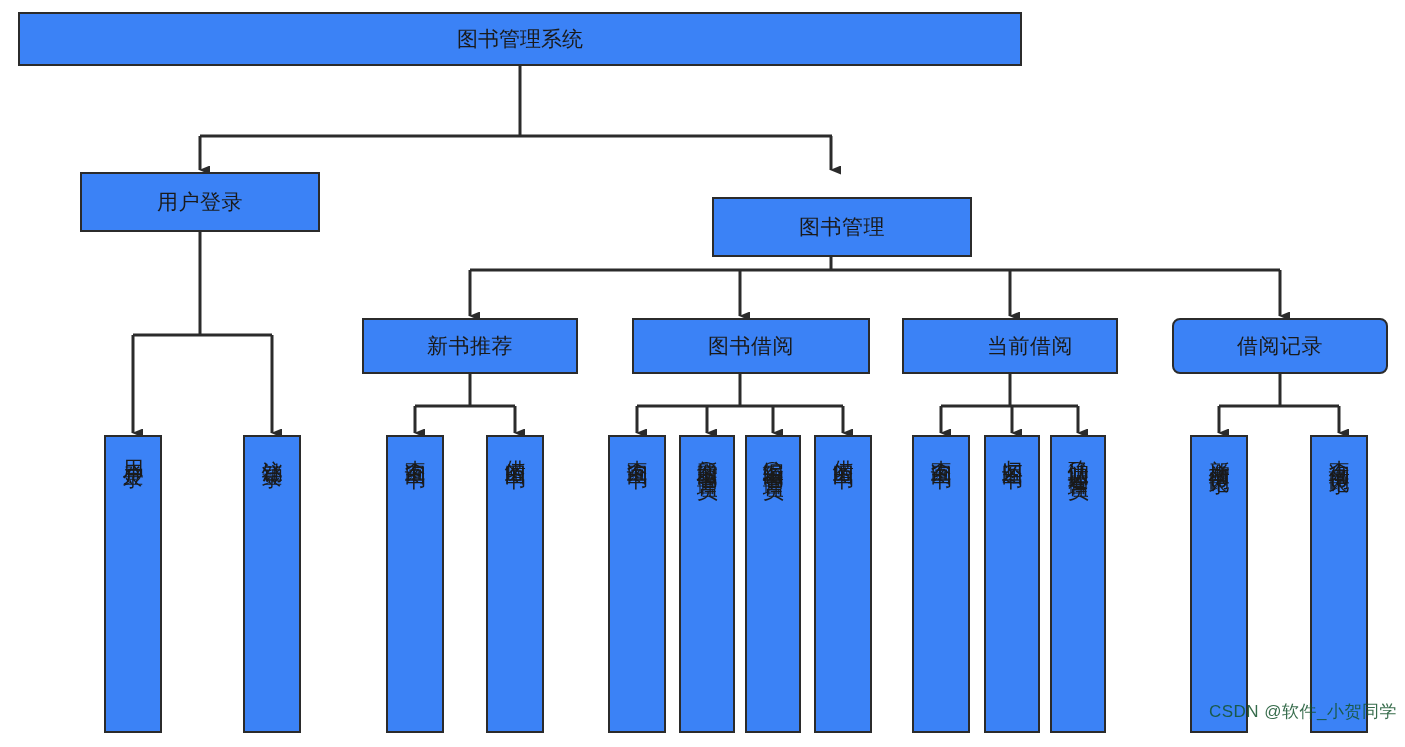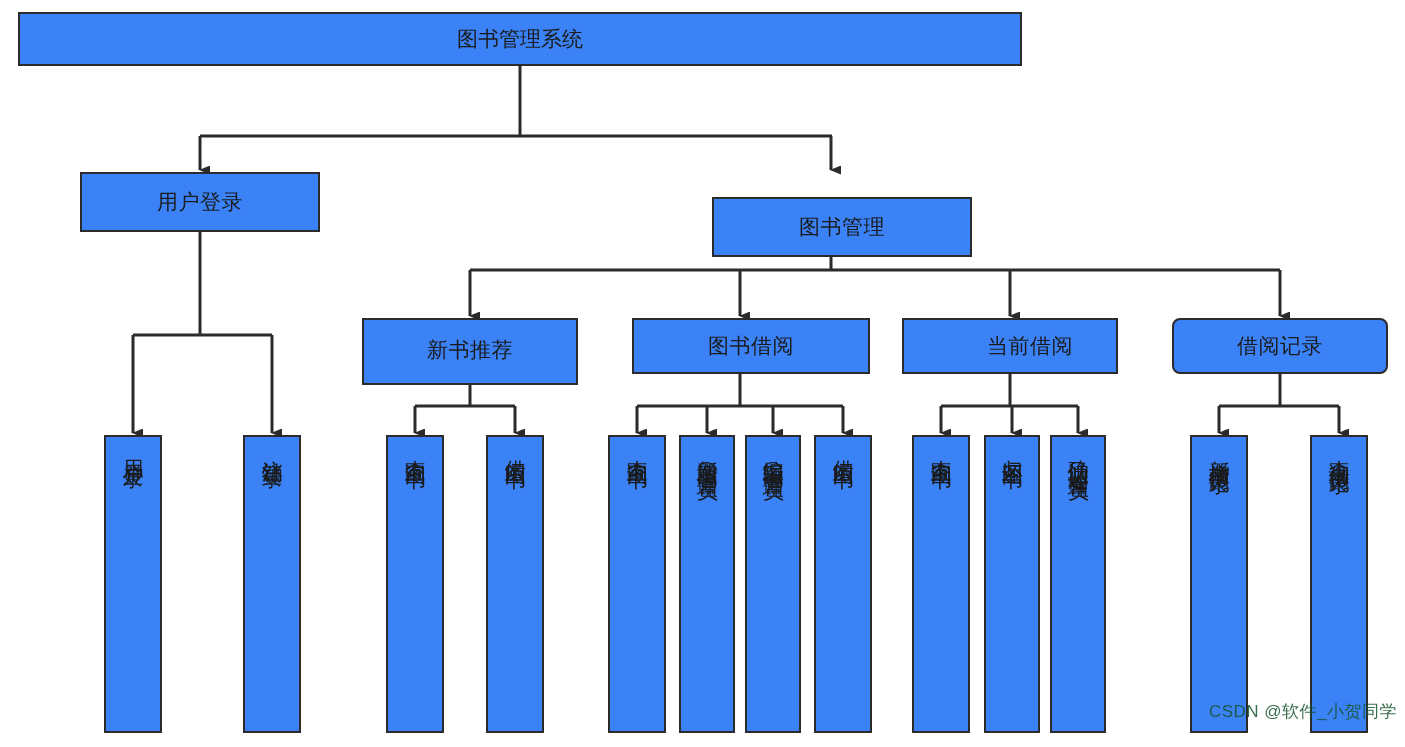--- a/index.html
+++ b/index.html
@@ -134,21 +134,21 @@
     <span>图书管理系统</span>
   </div>
 
   <div class="node node-h" style="left:80px; top:172px; width:240px; height:60px;">
     <span>用户登录</span>
   </div>
   <div class="node node-h" style="left:712px; top:172px; width:260px; height:60px;margin-top:25px;">
     <span>图书管理</span>
   </div>
 
-  <div class="node node-h" style="left:362px; top:318px; width:216px; height:67px;font-family:Liberation Mono, monospace;">
+  <div class="node node-h" style="left:362px; top:318px; width:216px; height:56px;">
     <span>新书推荐</span>
   </div>
   <div class="node node-h" style="left:632px; top:318px; width:238px; height:56px;">
     <span>图书借阅</span>
   </div>
   <div class="node node-h" style="left:902px; top:318px; width:216px; height:56px;padding-left:40px;">
     <span>当前借阅</span>
   </div>
   <div class="node node-h" style="left:1172px; top:318px; width:216px; height:56px;border-radius:8px;">
     <span>借阅记录</span>

